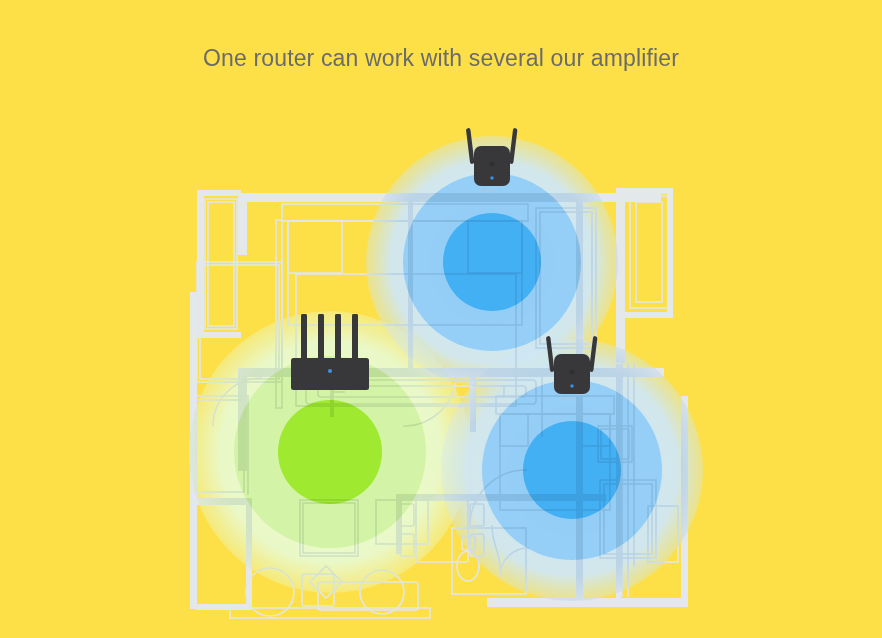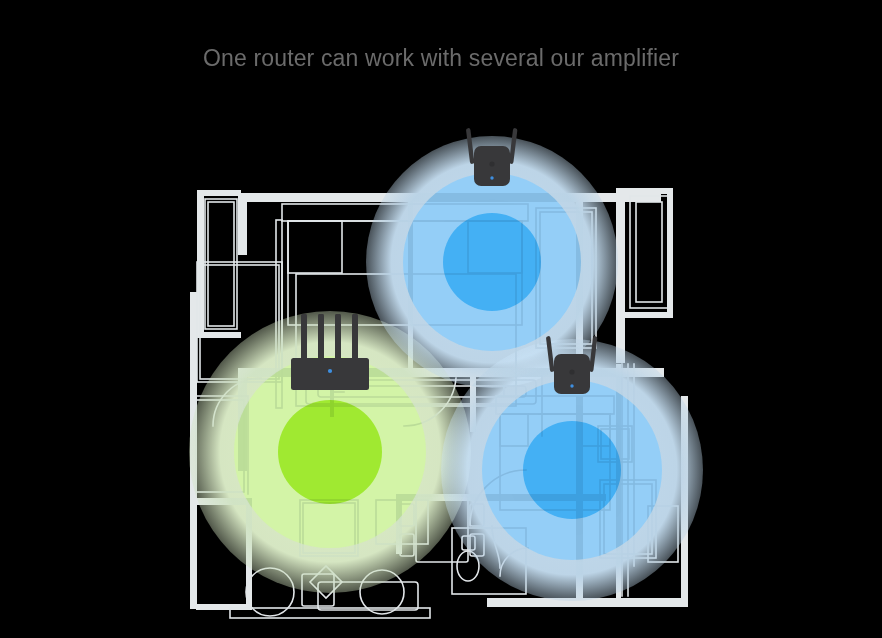--- a/index.html
+++ b/index.html
@@ -13,21 +13,21 @@
     height: 638px;
     overflow: hidden;
     font-family: "Liberation Sans", "DejaVu Sans", sans-serif;
     position: relative;
   }
 
   .stage {
     position: relative;
     width: 882px;
     height: 638px;
-    background: #000000;
+    background: #fde047;
   }
 
   
   .headline {
     position: absolute;
     left: 0;
     top: 26px;
     width: 882px;
     text-align: center;
     font-size: 23px;

